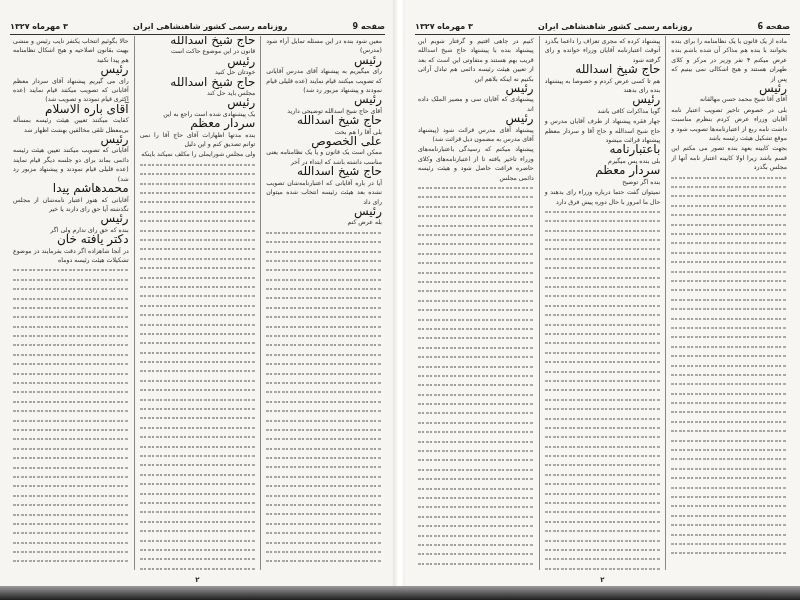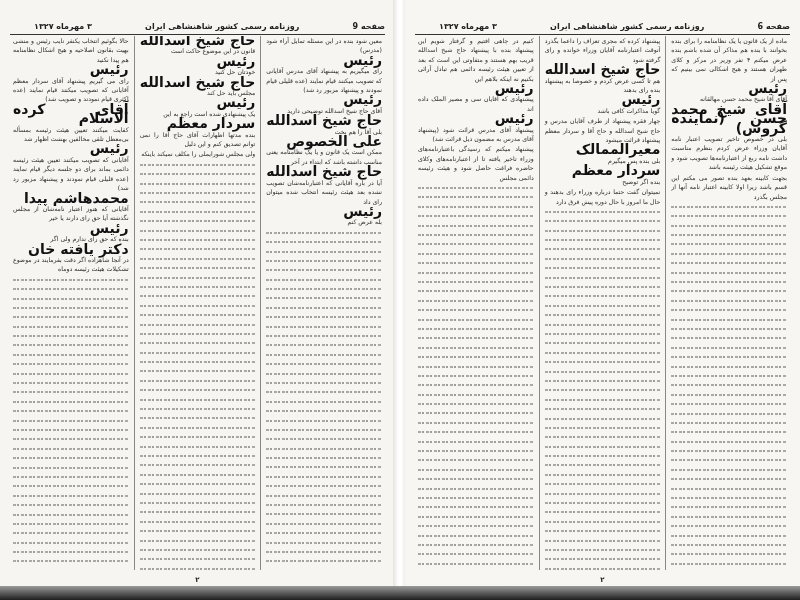--- a/index.html
+++ b/index.html
@@ -27,33 +27,33 @@
     position:absolute; left:0; top:586px; width:800px; height:14px;
     background:linear-gradient(180deg,#9a9a9a,#1e1e1e);
   }
   .header {
     position:absolute; top:20px; left:10px; right:10px; height:12px;
     display:flex; justify-content:space-between; align-items:center;
     font-size:8px; font-weight:bold; color:#222;
     border-bottom:1.5px solid #333;
     padding-bottom:2px;
   }
-  .header span { white-space:nowrap;margin-left:24px; }
+  .header span { white-space:nowrap; }
   .cols {
     position:absolute; top:36px; left:8px; right:8px; bottom:18px;
     display:flex; flex-direction:row; gap:0;
   }
   .col {
     flex:1; padding:0 5px; overflow:hidden;
     font-size:6.2px; line-height:9.4px; color:#2b2b2b;
     text-align:justify;
   }
   .col + .col { border-right:1px solid #888; }
   .col p { margin:0 0 1px 0; }
-  .speaker { font-weight:bold; font-size:14px; color:#111; }
+  .speaker { font-weight:normal; font-size:12px; color:#111; }
   .page-num {
     position:absolute; bottom:4px; left:0; right:0; text-align:center;
     font-size:7px; font-weight:bold; color:#222;
   }
   .line-fill {
     display:block; height:9.4px; position:relative;
   }
   .line-fill::after {
     content:""; position:absolute; top:4px; right:0; left:0; height:2px;
     background:repeating-linear-gradient(90deg,#6a6a6a 0 3px,transparent 3px 4px,#555 4px 6px,transparent 6px 8px);
@@ -178,21 +178,21 @@
           <span class="line-fill"></span>
           <span class="line-fill"></span>
           <span class="line-fill"></span>
           <span class="line-fill"></span>
           <span class="line-fill"></span>
         </div>
       <div class="col">
           <p>حالا بگوئیم انتخاب یکنفر نایب رئیس و منشی بهیت بقانون اصلاحیه و هیچ اشکال نظامنامه هم پیدا نکنید</p>
           <p class="speaker">رئیس</p>
           <p>رای می گیریم پیشنهاد آقای سردار معظم آقایانی که تصویب میکنند قیام نمایند (عده اکثری قیام نمودند و تصویب شد)</p>
-          <p class="speaker">آقای کرده الاسلام</p>
+          <p class="speaker">آقای باره الاسلام</p>
           <p>کفایت میکنند تعیین هیئت رئیسه بمسأله بی‌معطل تلقی مخالفین بهشت اظهار شد</p>
           <p class="speaker">رئیس</p>
           <p>آقایانی که تصویب میکنند تعیین هیئت رئیسه دائمی بماند برای دو جلسه دیگر قیام نمایند (عده قلیلی قیام نمودند و پیشنهاد مزبور رد شد)</p>
           <p class="speaker">محمدهاشم پیدا</p>
           <p>آقایانی که هنوز اعتبار نامه‌شان از مجلس نگذشته آیا حق رای دارند یا خیر</p>
           <p class="speaker">رئیس</p>
           <p>بنده که حق رای ندارم ولی اگر</p>
           <p class="speaker">دکتر یافته خان</p>
           <p>در آنجا شاهزاده اگر دقت بفرمایند در موضوع تشکیلات هیئت رئیسه دوماه</p>
           <span class="line-fill"></span>
@@ -239,21 +239,20 @@
     <div class="header">
       <span>صفحه 6</span>
       <span>روزنامه رسمی کشور شاهنشاهی ایران</span>
       <span>۳ مهرماه ۱۳۲۷</span>
     </div>
     <div class="cols">
       <div class="col">
           <p>ماده از یک قانون یا یک نظامنامه را برای بنده بخوانند با بنده هم مذاکر آن شده باشم بنده عرض میکنم ۴ نفر وزیر در مرکز و کلای طهران هستند و هیچ اشکالی نمی بینیم که پس از</p>
           <p class="speaker">رئیس</p>
           <p>آقای آقا شیخ محمد حسن مهالقانه</p>
-          <p class="speaker">آقای شیخ محمد حسن (نماینده گروس)</p>
           <p>بلی در خصوص تاخیر تصویب اعتبار نامه آقایان وزراء عرض کردم بنظرم مناسبت داشت نامه ربع از اعتبارنامه‌ها تصویب شود و موقع تشکیل هیئت رئیسه باشد</p>
           <p>بجهت کابینه بعهد بنده تصور می مکتم این قسم باشد زیرا اولا کابینه اعتبار نامه آنها از مجلس بگذرد</p>
           <span class="line-fill"></span>
           <span class="line-fill"></span>
           <span class="line-fill"></span>
           <span class="line-fill"></span>
           <span class="line-fill"></span>
           <span class="line-fill"></span>
           <span class="line-fill"></span>
           <span class="line-fill"></span>
@@ -291,21 +290,21 @@
           <span class="line-fill"></span>
           <span class="line-fill"></span>
         </div>
       <div class="col">
           <p>پیشنهاد کرده که مجری تعزاف را داعما بگذرد آنوقت اعتبارنامه آقایان وزراء خوانده و رای گرفته شود</p>
           <p class="speaker">حاج شیخ اسدالله</p>
           <p>هم تا کسی عرض کردم و خصوصا به پیشنهاد بنده رای بدهند</p>
           <p class="speaker">رئیس</p>
           <p>گویا مذاکرات کافی باشد</p>
           <p>چهار فقره پیشنهاد از طرف آقایان مدرس و حاج شیخ اسدالله و حاج آقا و سردار معظم پیشنهاد قرائت میشود</p>
-          <p class="speaker">معیرالممالک</p>
+          <p class="speaker">باعتبارنامه</p>
           <p>بلی بنده پس میگیرم</p>
           <p class="speaker">سردار معظم</p>
           <p>بنده اگر توضیح</p>
           <p>نمیتوان گفت حتما درباره وزراء رای بدهند و حال ما امروز با حال دوره پیش فرق دارد</p>
           <span class="line-fill"></span>
           <span class="line-fill"></span>
           <span class="line-fill"></span>
           <span class="line-fill"></span>
           <span class="line-fill"></span>
           <span class="line-fill"></span>

